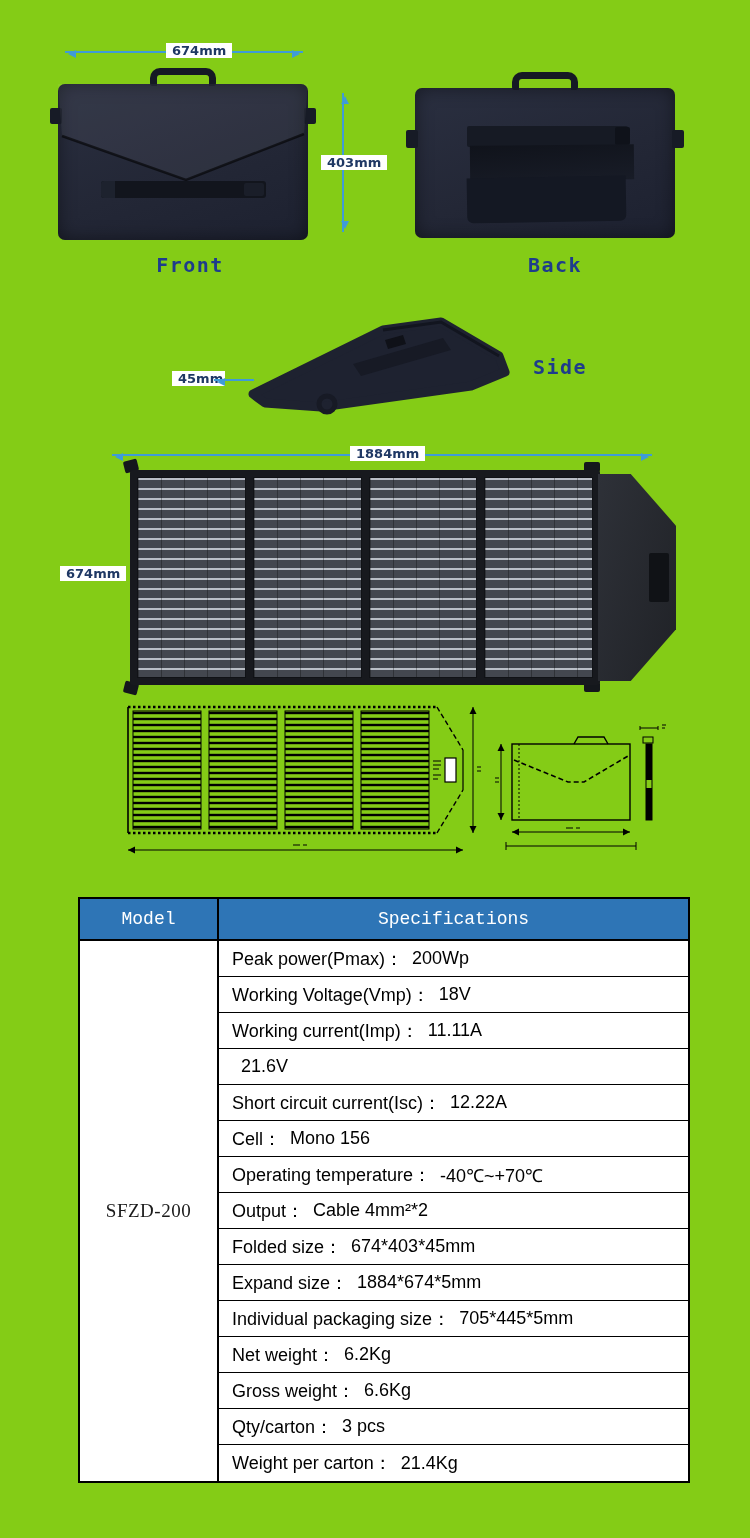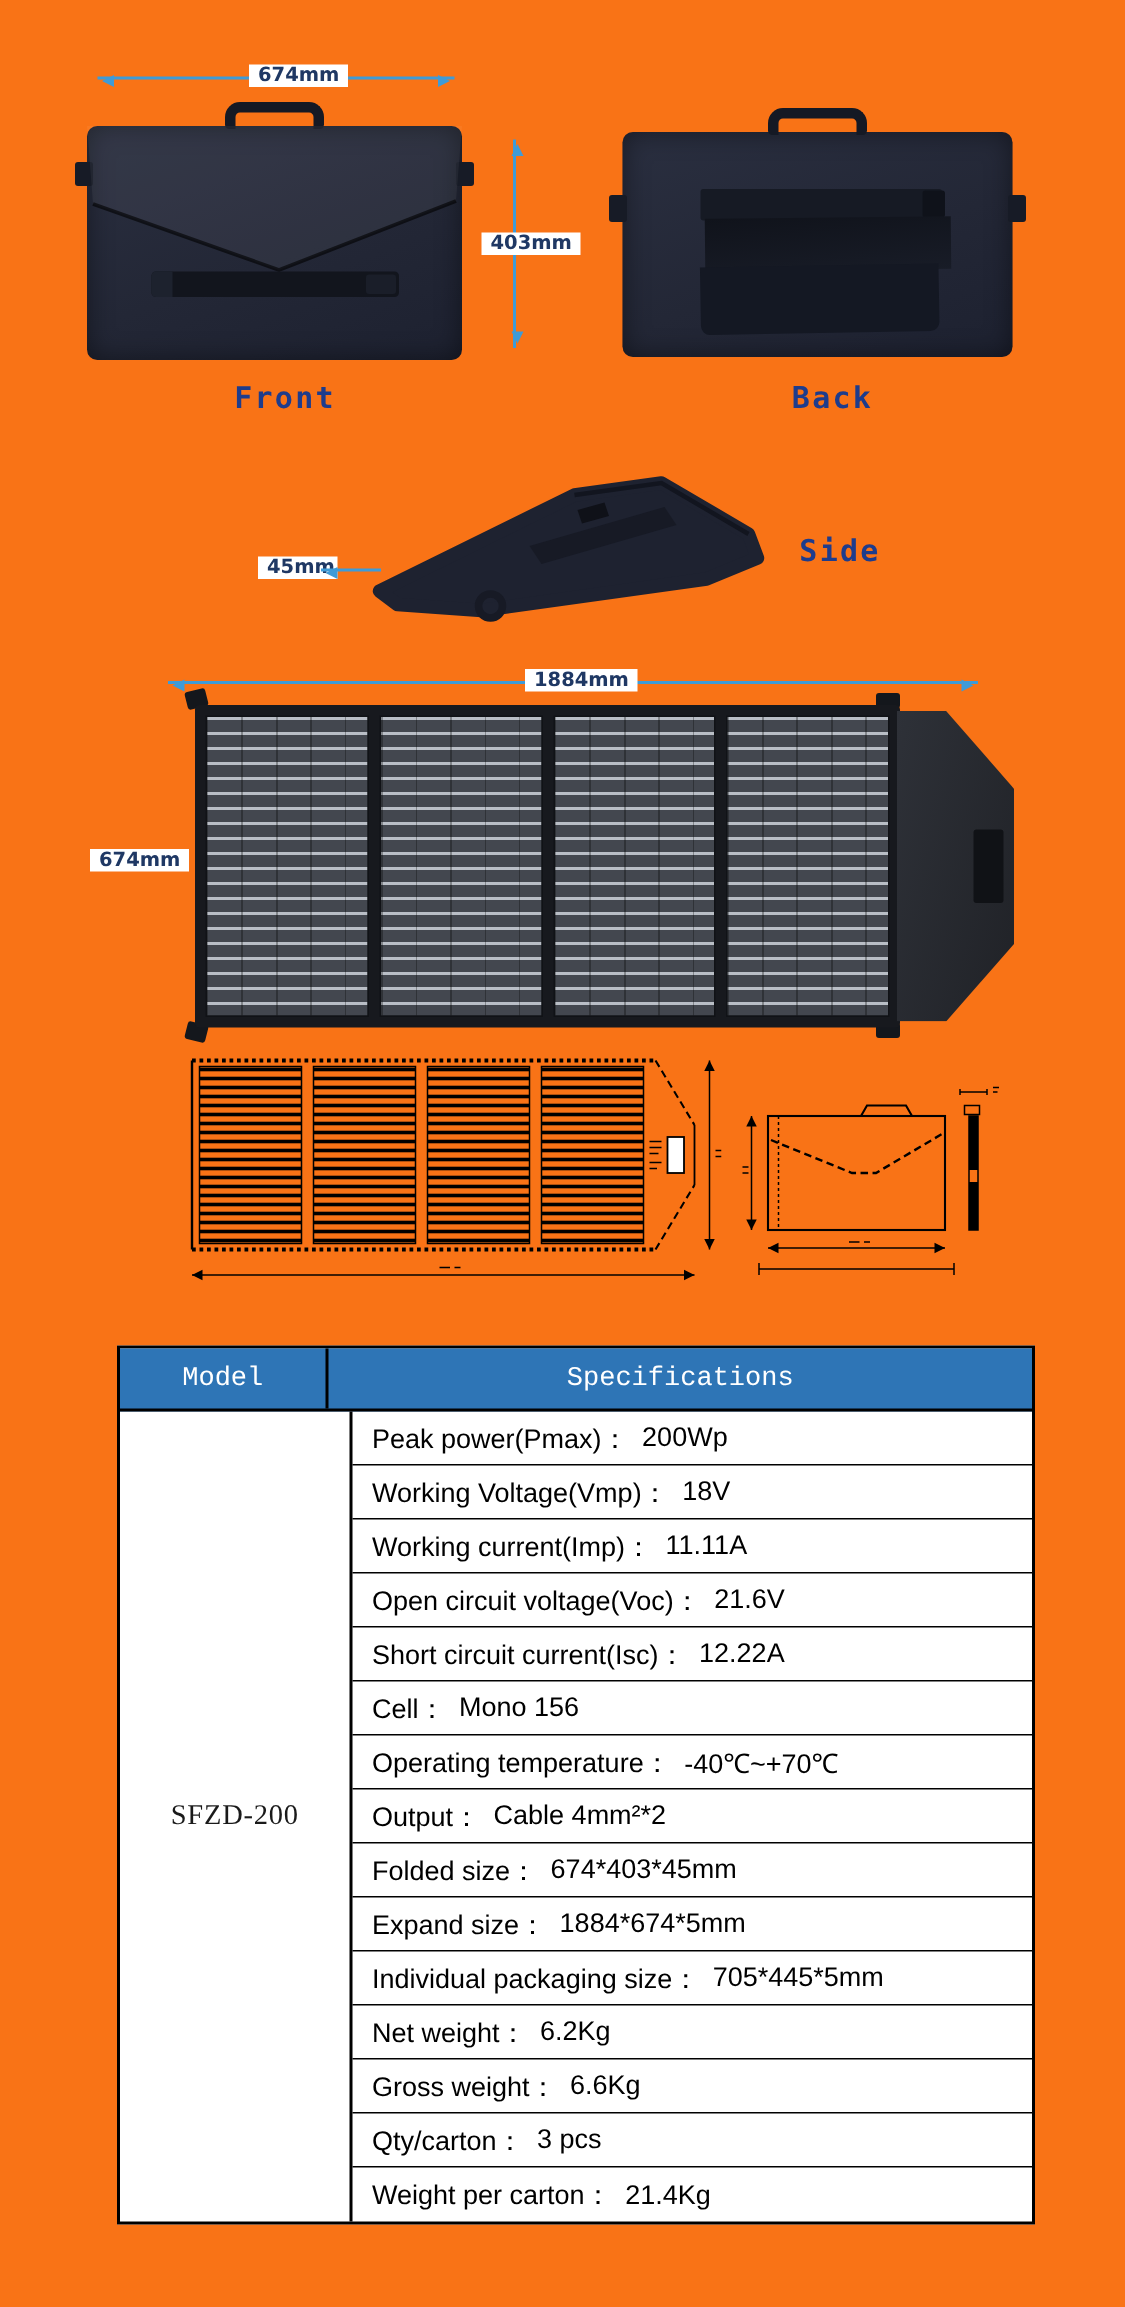--- a/index.html
+++ b/index.html
@@ -4,21 +4,21 @@
 <style>
   :root{
     --header-blue:#2e75b6;
     --dim-line-blue:#3f9bd7;
     --label-navy:#1e3c8c;
     --dim-text-navy:#1f3864;
     --bag-navy:#232838;
   }
   *{margin:0;padding:0;box-sizing:border-box}
   html,body{background:#fff}
-  #canvas{position:relative;width:750px;height:1538px;background:#f97316;overflow:hidden;
+  #canvas{position:relative;width:750px;height:1538px;background:#84cc16;overflow:hidden;
           font-family:"Liberation Sans",sans-serif}
 
   
   .dim-h{position:absolute;height:0;border-top:2px solid var(--dim-line-blue)}
   .dim-h::before{content:"";position:absolute;left:-1px;top:-3px;width:0;height:0;
     border:4px solid transparent;border-right:8px solid var(--dim-line-blue)}
   .dim-h::after{content:"";position:absolute;right:-1px;top:-3px;width:0;height:0;
     border:4px solid transparent;border-left:8px solid var(--dim-line-blue)}
   .dim-h.no-right-arrow::after{display:none}
   .dim-v{position:absolute;width:0;border-left:2px solid var(--dim-line-blue)}
@@ -74,21 +74,21 @@
   
   .spec-table{position:absolute;left:78px;top:897px;width:612px;border:2px solid #000;
     background:#fff}
   .spec-header{display:flex;height:42px;background:var(--header-blue);
     border-bottom:2px solid #000;color:#fff;font-family:"Liberation Mono",monospace;
     font-size:18px}
   .spec-header .hcell{display:flex;align-items:center;justify-content:center}
   .spec-header .h-model{width:139px;border-right:2px solid #000}
   .spec-header .h-spec{flex:1}
   .spec-body{display:flex}
-  .model-col{width:155px;border-right:2px solid #000;display:flex;align-items:center;
+  .model-col{width:139px;border-right:2px solid #000;display:flex;align-items:center;
     justify-content:center;font-family:"Liberation Serif",serif;font-size:19px;
     letter-spacing:.5px;color:#1a1a1a}
   .rows-col{flex:1;display:flex;flex-direction:column}
   .spec-row{height:36px;display:flex;align-items:center;padding-left:13px;
     border-bottom:1.5px solid #000;font-size:18px;color:#000;white-space:nowrap}
   .spec-row:last-child{border-bottom:none}
   .spec-value{margin-left:9px}
 </style>
 </head>
 <body>
@@ -239,21 +239,20 @@
           </div>
           <div class="spec-row">
             <span class="spec-label">Working Voltage(Vmp)：</span>
             <span class="spec-value">18V</span>
           </div>
           <div class="spec-row">
             <span class="spec-label">Working current(Imp)：</span>
             <span class="spec-value">11.11A</span>
           </div>
           <div class="spec-row">
-            <span class="spec-label">Open circuit voltage(Voc)：</span>
             <span class="spec-value">21.6V</span>
           </div>
           <div class="spec-row">
             <span class="spec-label">Short circuit current(Isc)：</span>
             <span class="spec-value">12.22A</span>
           </div>
           <div class="spec-row">
             <span class="spec-label">Cell：</span>
             <span class="spec-value">Mono 156</span>
           </div>

